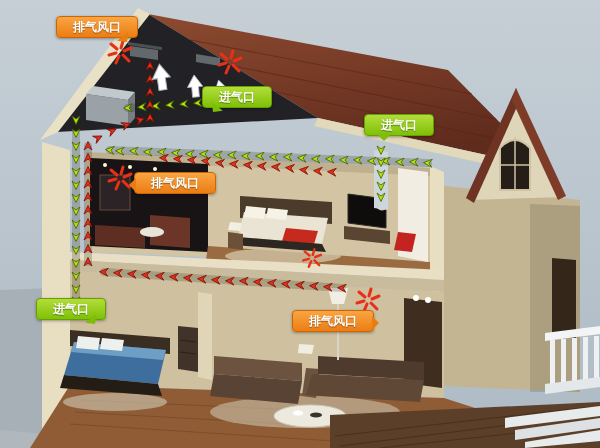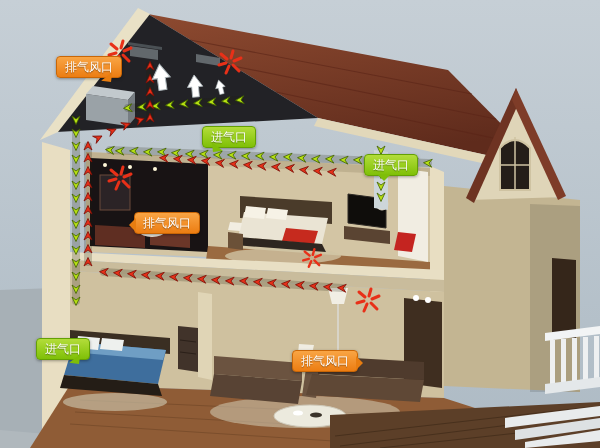--- a/index.html
+++ b/index.html
@@ -3,25 +3,24 @@
 <meta charset="utf-8">
 <style>
   html,body{margin:0;padding:0;background:#fff;}
   .stage{
     position:relative;width:600px;height:448px;overflow:hidden;
     font-family:"DejaVu Sans","Liberation Sans",sans-serif;
   }
   .stage svg{position:absolute;left:0;top:0;}
   .callout{
     position:absolute;z-index:5;
-    font-size:12px;font-weight:400;line-height:1;color:#fff;
-    padding:4px 8px;border-radius:4px;white-space:nowrap;
+    font-size:12px;font-weight:700;line-height:1;color:#fff;
+    padding:4px 16px;border-radius:4px;white-space:nowrap;
     text-shadow:0 1px 1px rgba(0,0,0,.4);
     box-shadow:0 1px 3px rgba(0,0,0,.35);
-    margin-top:40px;
   }
   .orange{--c:#e87d10;background:linear-gradient(#f9a544,#ec7d12);border:1px solid #c96606;}
   .green{--c:#7fbe08;background:linear-gradient(#b3dd3a,#7fc007);border:1px solid #64a004;}
   .callout::after{content:"";position:absolute;width:0;height:0;border:7px solid transparent;}
   .tail-b::after{top:100%;left:12px;margin-top:-1px;border-top-color:var(--c);}
   .tail-bl::after{top:90%;left:3px;border-top-color:var(--c);transform:rotate(38deg);}
   .tail-br::after{top:90%;right:3px;border-top-color:var(--c);transform:rotate(-38deg);}
   .tail-l::after{right:100%;top:5px;margin-right:-1px;border-right-color:var(--c);}
   .tail-r::after{left:100%;top:5px;margin-left:-1px;border-left-color:var(--c);}
 </style>

